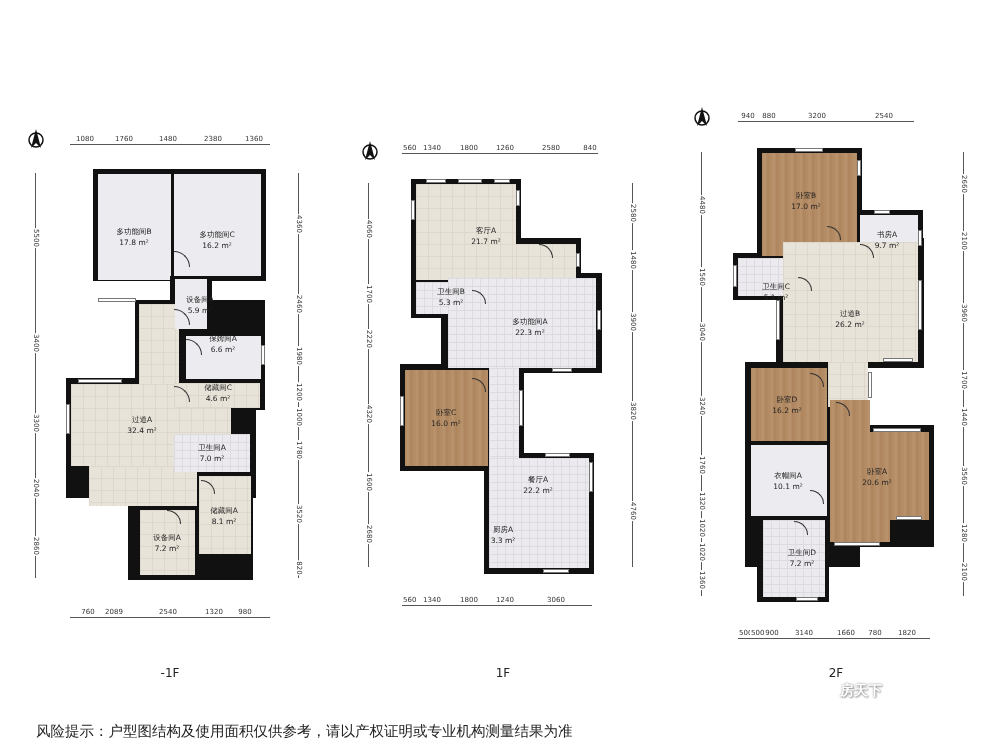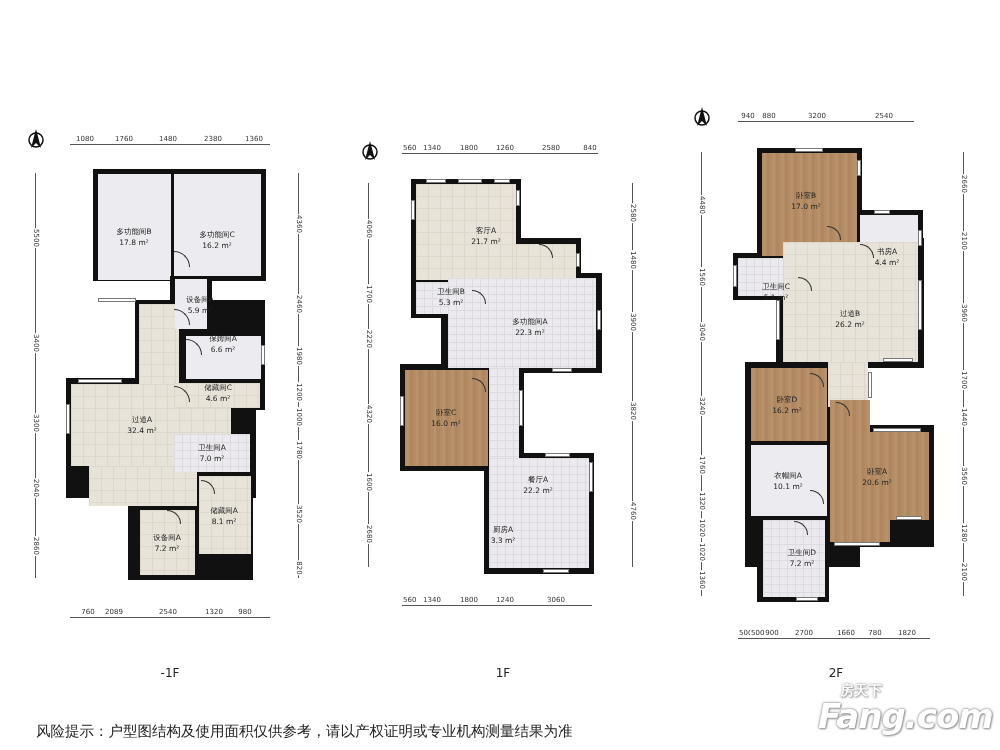--- a/index.html
+++ b/index.html
@@ -290,21 +290,21 @@
   <div class="dimh" style="left:738px;top:111px;width:176px;">
     <div class="seg" style="left:0;width:20px"><span>940</span></div>
     <div class="seg" style="left:20px;width:22px"><span>880</span></div>
     <div class="seg" style="left:42px;width:74px"><span>3200</span></div>
     <div class="seg" style="left:116px;width:60px"><span>2540</span></div>
   </div>
   <div class="dimh" style="left:738px;top:628px;width:192px;">
     <div class="seg" style="left:0;width:12px"><span>500</span></div>
     <div class="seg" style="left:12px;width:12px"><span>500</span></div>
     <div class="seg" style="left:24px;width:20px"><span>900</span></div>
-    <div class="seg" style="left:44px;width:44px"><span>2700</span></div>
+    <div class="seg" style="left:44px;width:44px"><span>3140</span></div>
     <div class="seg" style="left:88px;width:40px"><span>1660</span></div>
     <div class="seg" style="left:128px;width:18px"><span>780</span></div>
     <div class="seg" style="left:146px;width:46px"><span>1820</span></div>
   </div>
   <div class="dimv" style="left:701px;top:152px;height:444px;">
     <div class="seg" style="top:0;height:106px">
         <span>4480</span>
       </div>
     <div class="seg" style="top:106px;height:38px">
         <span>1560</span>
@@ -394,23 +394,23 @@
   <div class="door" style="left:798px;top:277px;width:14px;height:14px"></div>
   <div class="door" style="left:810px;top:373px;width:14px;height:14px"></div>
   <div class="door" style="left:836px;top:402px;width:14px;height:14px"></div>
   <div class="door" style="left:810px;top:490px;width:14px;height:14px"></div>
   <div class="door" style="left:794px;top:521px;width:14px;height:14px"></div>
 
   <div class="lbl" style="left:806px;top:201px">
       <div>卧室B</div>
       <div>17.0 m²</div>
     </div>
-  <div class="lbl" style="left:887px;top:257px">
+  <div class="lbl" style="left:887px;top:240px">
       <div>书房A</div>
-      <div>4.4 m²</div>
+      <div>9.7 m²</div>
     </div>
   <div class="lbl" style="left:776px;top:292px">
       <div>卫生间C</div>
       <div>5.1 m²</div>
     </div>
   <div class="lbl" style="left:850px;top:319px">
       <div>过道B</div>
       <div>26.2 m²</div>
     </div>
   <div class="lbl" style="left:787px;top:405px">
@@ -429,14 +429,13 @@
       <div>卫生间D</div>
       <div>7.2 m²</div>
     </div>
 
   <div class="floor-label" style="left:836px;top:666px">2F</div>
 </div>
 
 <div class="disclaimer">风险提示：户型图结构及使用面积仅供参考，请以产权证明或专业机构测量结果为准</div>
 <div class="logo">
   <div class="cn">房天下</div>
-  <div class="fang">Fang.com</div>
 </div>
 
 </body></html>

